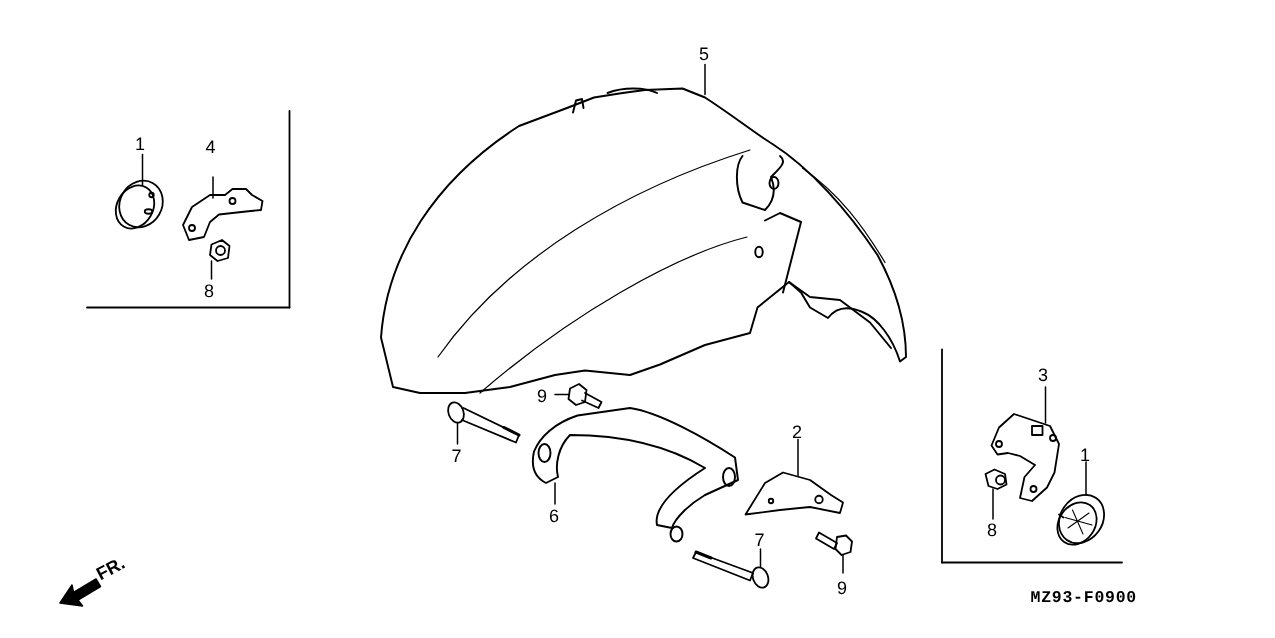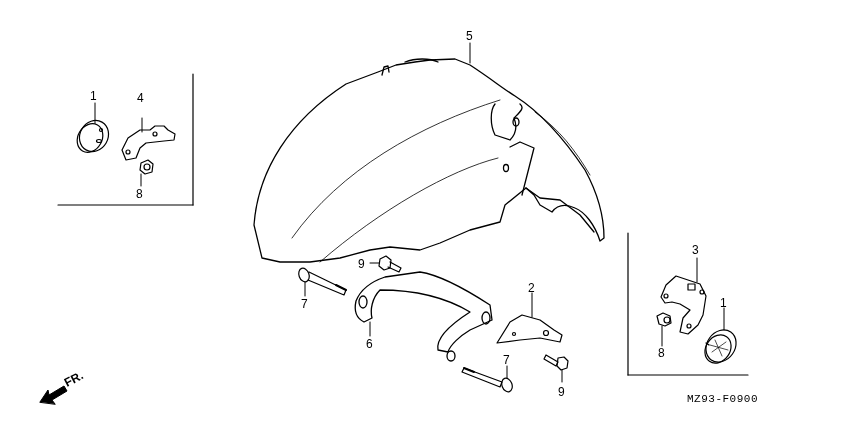--- a/index.html
+++ b/index.html
@@ -1,19 +1,19 @@
 <!DOCTYPE html>
 <html><head>
 <meta charset="utf-8">
 <style>
   html,body{margin:0;padding:0;background:#ffffff;}
   body{width:850px;height:425px;position:relative;overflow:hidden;font-family:"Liberation Sans",sans-serif;}
   svg{position:absolute;left:0;top:0;}
   .callout{position:absolute;font-family:"Liberation Sans",sans-serif;font-size:12px;color:#000;line-height:12px;}
-  .code{position:absolute;left:687px;top:393px;font-family:"Liberation Mono",monospace;font-weight:normal;font-size:11px;color:#000;letter-spacing:0.5px;}
+  .code{position:absolute;left:687px;top:393px;font-family:"Liberation Mono",monospace;font-weight:bold;font-size:11px;color:#000;letter-spacing:0.5px;}
   .fr{position:absolute;left:64px;top:372px;font-family:"Liberation Sans",sans-serif;font-weight:bold;font-size:12px;transform:rotate(-28deg);}
 </style>
 </head>
 <body>
 
 <svg width="850" height="425" viewBox="0 0 850 425" fill="none" stroke="#000" stroke-linecap="round" stroke-linejoin="round">
 
   <g stroke-width="1.2">
     <line x1="193" y1="74" x2="193" y2="205"></line>
     <line x1="58" y1="205" x2="193" y2="205"></line>

